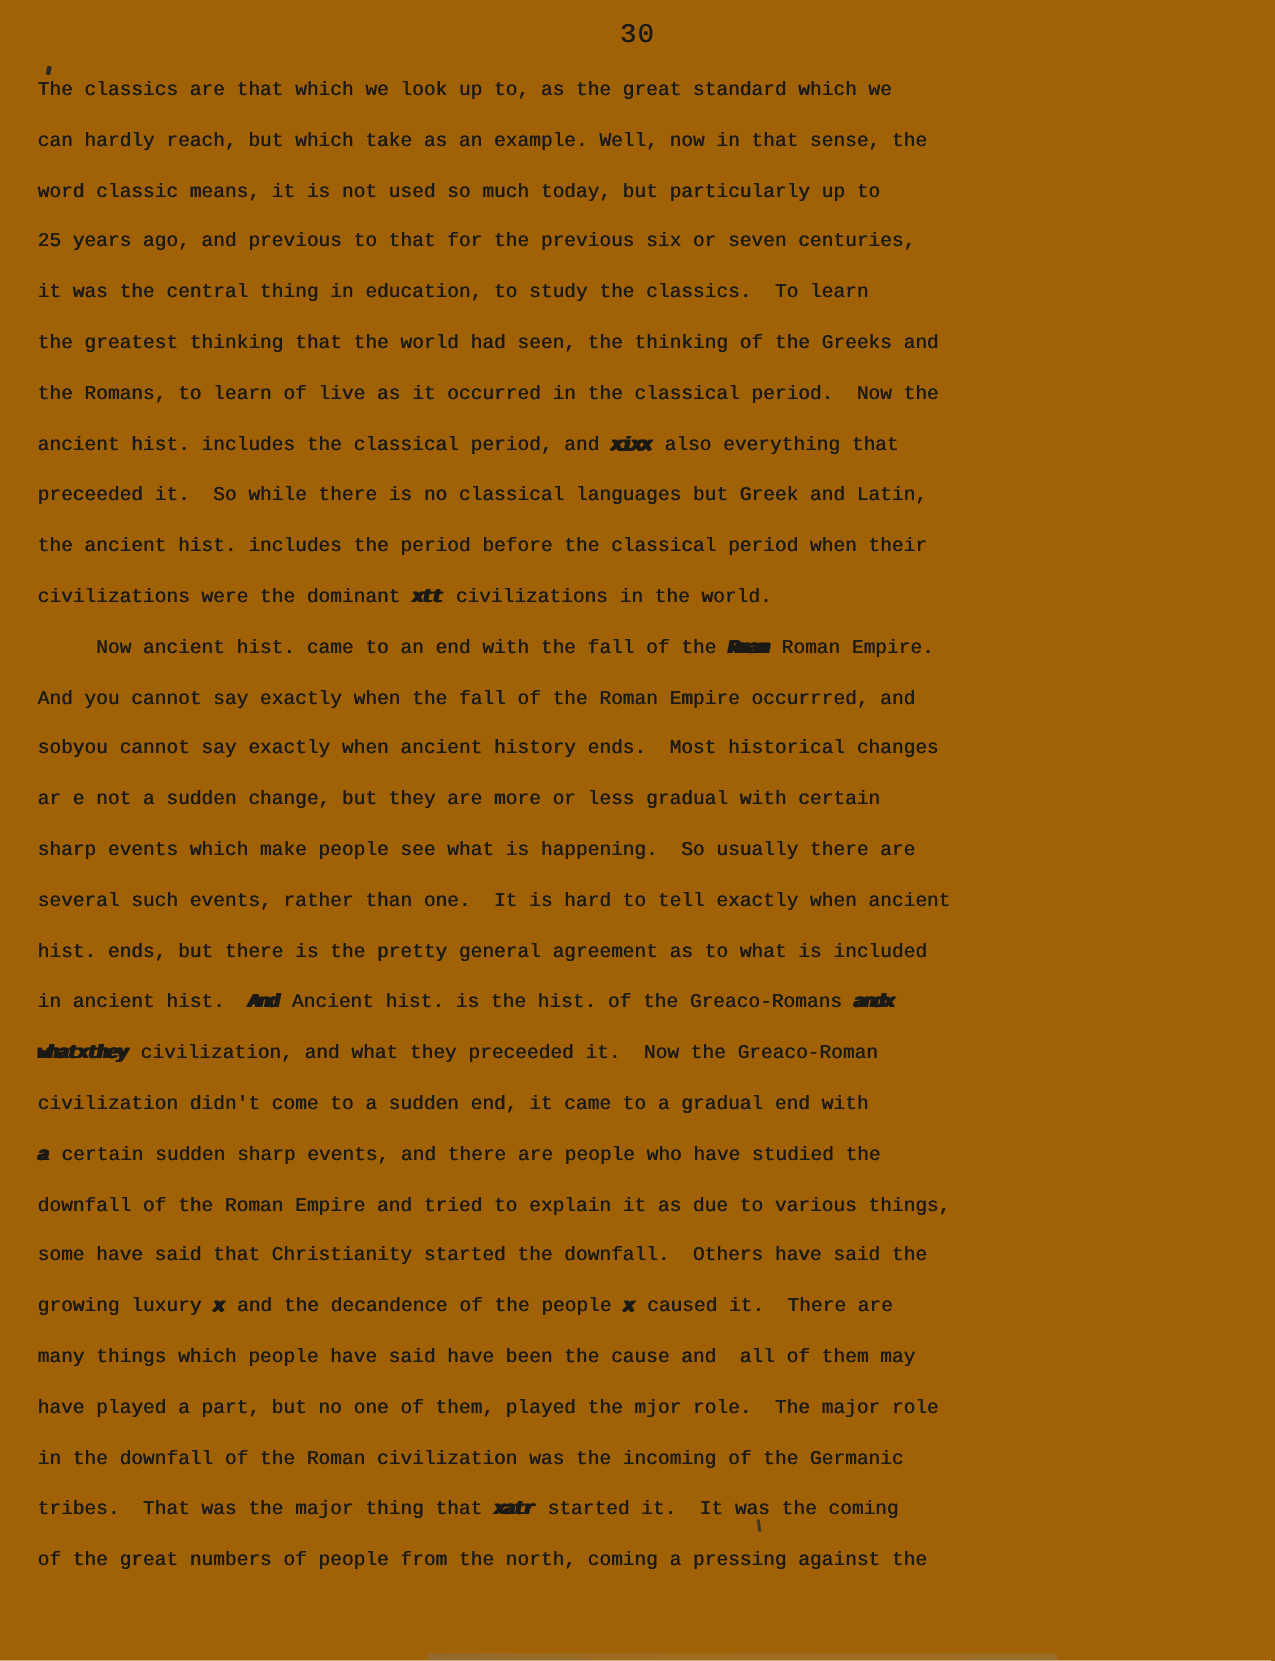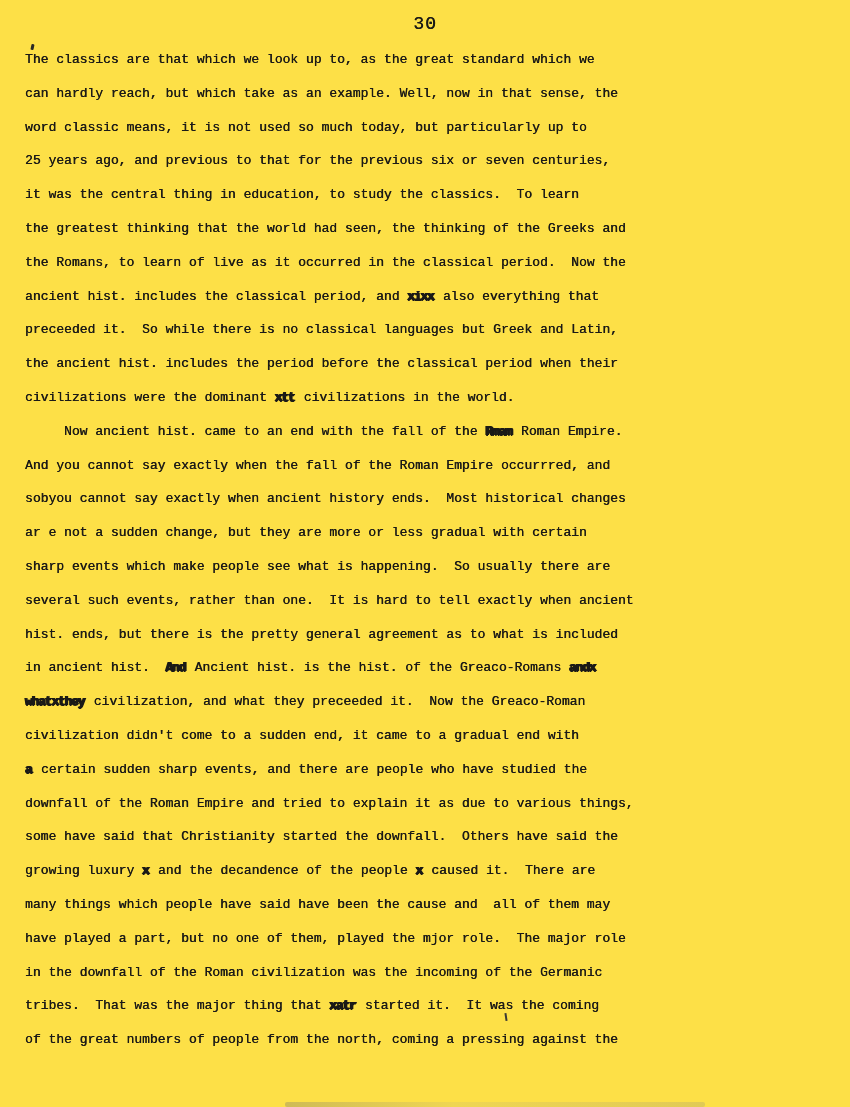--- a/index.html
+++ b/index.html
@@ -1,20 +1,20 @@
 <!DOCTYPE html>
 <html><head>
 <meta charset="utf-8">
 <style>
   html,body{margin:0;padding:0;background:#e8e8e6;}
   .page{
     position:relative;
     width:850px;height:1107px;
     margin:0 auto;
-    background:#fde047;
+    background:#a16207;
     font-family:"Liberation Mono","DejaVu Sans Mono",monospace;
     color:#1b1a17;
     overflow:hidden;
   }
   .pagenum{
     text-align:center;
     padding-top:14px;
     font-size:18px;
     letter-spacing:1px;
     text-shadow:0.4px 0 0 currentColor;
@@ -27,20 +27,21 @@
   }
   .line{
     text-shadow:0.35px 0 0 currentColor;
   }
   
   .xo{
     font-weight:bold;
     letter-spacing:-1.2px;
     padding-right:1.5px;
     text-shadow:1px 0 0 currentColor,-0.7px 0 0 currentColor,0 0.6px 0 currentColor;
+    font-style:italic;
   }
   
   .speck-apostrophe{
     position:absolute;left:31px;top:44px;width:3px;height:6px;
     background:#2a2925;border-radius:1px;transform:rotate(12deg);
   }
   .speck-tick{
     position:absolute;left:505px;top:1013px;width:2px;height:8px;
     background:#3a3935;transform:rotate(-8deg);
   }

